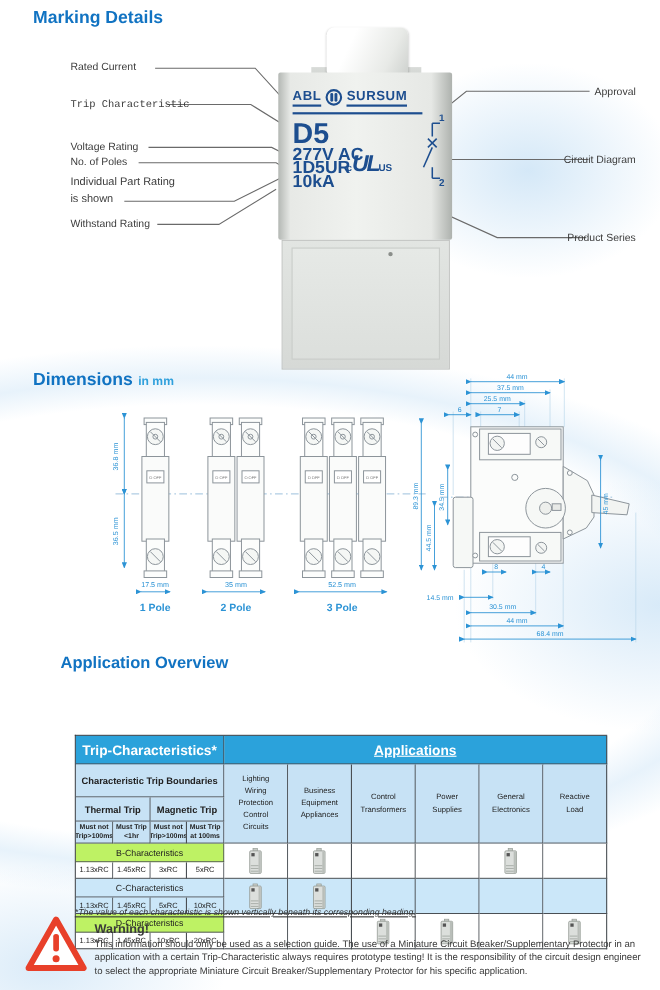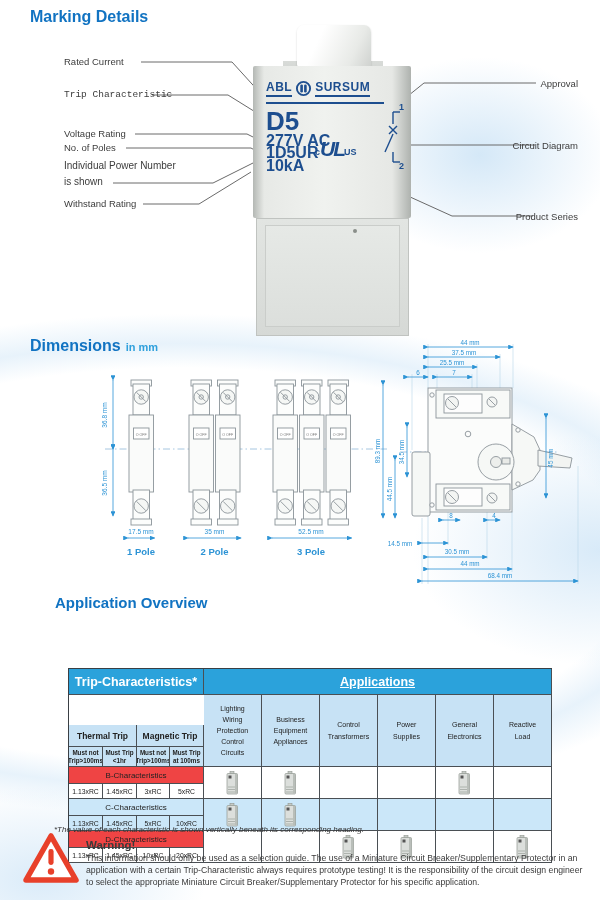--- a/index.html
+++ b/index.html
@@ -44,25 +44,25 @@
     grid-template-columns:34px 34px 33px 34px repeat(6,58px);
     grid-template-rows:26px 30px 22px 20px 17px 15px 17px 15px 17px 15px;
     border-top:1.5px solid #3a3f44;border-left:1.5px solid #3a3f44;background:#fff;margin-top:40px;}
   .cell{border-right:1px solid #4a4f54;border-bottom:1px solid #4a4f54;display:flex;align-items:center;justify-content:center;text-align:center;color:#222;overflow:hidden;}
   .hdr{background:#2BA2DB;color:#fff;font-weight:bold;font-size:12.5px;}
   .blue{background:#C7E2F5;}
   .bound{font-weight:bold;font-size:8.5px;}
   .tm{font-weight:bold;font-size:8.5px;}
   .subh{font-weight:bold;font-size:6.3px;white-space:pre-line;line-height:1.25;}
   .appcol{font-size:7px;white-space:pre-line;line-height:1.6;}
-  .name-cell{font-size:8px;background:#ef4444;}
+  .name-cell{font-size:8px;background:#bef264;}
   .val-cell{font-size:6.8px;background:#fff;}
   .app-cell{background:#fff;}
   .hl{background:#CBE7F9 !important;}
-  .footnote{position:absolute;left:54px;top:825px;font-size:8px;font-style:italic;color:#333;}
+  .footnote{position:absolute;left:68px;top:825px;font-size:8px;font-style:italic;color:#333;text-decoration:underline;}
   
   .warn-title{position:absolute;left:86px;top:839px;font-size:11.5px;font-weight:bold;color:#3a3a3a;}
   .warn-text{position:absolute;left:86px;top:853px;width:506px;font-size:8.7px;line-height:1.36;color:#3a3a3a;}
   svg text{font-family:"Liberation Sans",sans-serif;}
 </style>
 </head>
 <body>
 
 <div class="page">
 
@@ -79,21 +79,21 @@
       <polyline points="536,83 424,83 352,141"></polyline>
       <polyline points="535,145 410,145"></polyline>
       <polyline points="533,216 452,216 311,152"></polyline>
     </g>
   </svg>
 
   <div class="lbl" style="left:64px;top:56px;">Rated Current</div>
   <div class="lbl" style="left:64px;top:89px;font-family:Liberation Mono, monospace;">Trip Characteristic</div>
   <div class="lbl" style="left:64px;top:128px;">Voltage Rating</div>
   <div class="lbl" style="left:64px;top:142px;">No. of Poles</div>
-  <div class="lbl b2" style="left:64px;top:160px;">Individual Power Number</div>
+  <div class="lbl b2" style="left:64px;top:160px;">Individual Part Rating</div>
   <div class="lbl b2" style="left:64px;top:176px;">is shown</div>
   <div class="lbl" style="left:64px;top:198px;">Withstand Rating</div>
 
   <div class="lbl r" style="top:78px;">Approval</div>
   <div class="lbl r" style="top:140px;">Circuit Diagram</div>
   <div class="lbl r" style="top:211px;">Product Series</div>
 
   <div class="photo">
     <div class="neck"></div>
     <div class="toggle"></div>
@@ -274,20 +274,21 @@
       <text x="98" y="228">44 mm</text>
       <text x="128" y="240">68.4 mm</text>
     </g>
   </svg>
 
   <div class="sec-title" style="left:55px;top:594px;font-size:15px;">Application Overview</div>
 
   <div class="app-table" id="appTable">
     <div class="cell hdr" style="grid-area:1/1/2/5;">Trip-Characteristics*</div>
     <div class="cell hdr" style="grid-area:1/5/2/11;text-decoration:underline;">Applications</div>
+    <div class="cell blue bound" style="grid-area:2/1/3/5;">Characteristic Trip Boundaries</div>
     <div class="cell blue tm" style="grid-area:3/1/4/3;">Thermal Trip</div>
     <div class="cell blue tm" style="grid-area:3/3/4/5;">Magnetic Trip</div>
     <div class="cell blue subh" style="grid-area:4/1/5/2;">Must not
 Trip&gt;100ms</div>
     <div class="cell blue subh" style="grid-area:4/2/5/3;">Must Trip
 &lt;1hr</div>
     <div class="cell blue subh" style="grid-area:4/3/5/4;">Must not
 Trip&gt;100ms</div>
     <div class="cell blue subh" style="grid-area:4/4/5/5;">Must Trip
 at 100ms</div>

